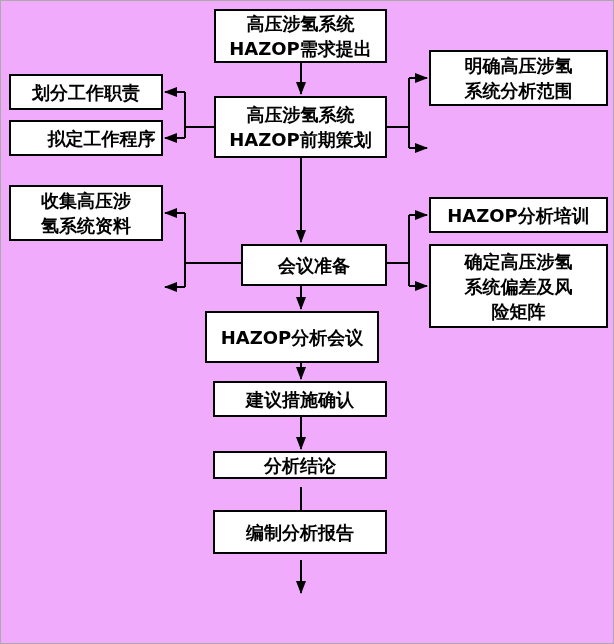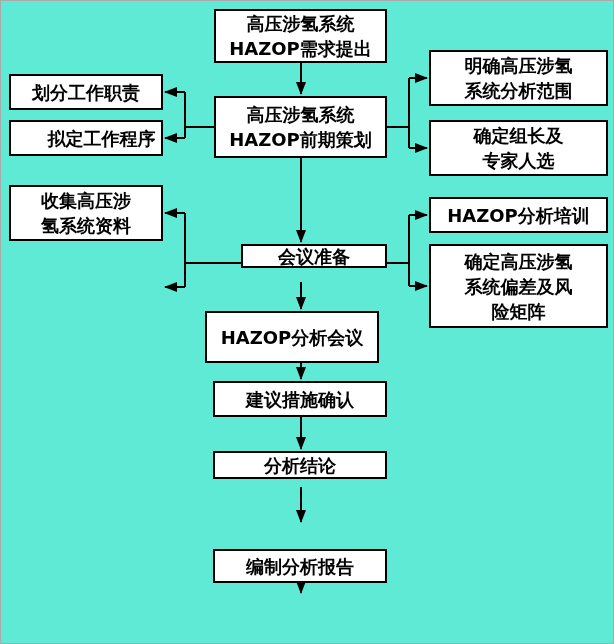--- a/index.html
+++ b/index.html
@@ -1,20 +1,20 @@
 <!DOCTYPE html>
 <html><head>
 <meta charset="utf-8">
 <style>
   html, body { margin: 0; padding: 0; background: #fff; }
   #canvas {
     position: relative;
     width: 614px;
     height: 644px;
-    background: #5eead4;
+    background: #f0abfc;
     border: 1px solid #aaaaaa;
     box-sizing: border-box;
     font-family: "DejaVu Sans", "Liberation Sans", sans-serif;
     overflow: hidden;
   }
   #arrows {
     position: absolute;
     left: 0; top: 0;
     width: 614px; height: 644px;
     z-index: 0;
@@ -82,55 +82,51 @@
   </svg>
 
   <div class="node" style="left:213px; top:8px;   width:173px; height:54px;">
     <span class="label">高压涉氢系统
 HAZOP需求提出</span>
   </div>
   <div class="node" style="left:213px; top:95px;  width:173px; height:62px;">
     <span class="label">高压涉氢系统
 HAZOP前期策划</span>
   </div>
-  <div class="node" style="left:240px; top:243px; width:146px; height:24px;">
+  <div class="node" style="left:240px; top:243px; width:146px; height:42px;">
     <span class="label">会议准备</span>
   </div>
   <div class="node" style="left:204px; top:310px; width:174px; height:52px;text-align:center;">
     <span class="label">HAZOP分析会议</span>
   </div>
   <div class="node" style="left:212px; top:380px; width:174px; height:36px;">
     <span class="label">建议措施确认</span>
   </div>
   <div class="node" style="left:212px; top:450px; width:174px; height:28px;">
     <span class="label">分析结论</span>
   </div>
-  <div class="node" style="left:212px; top:548px; width:174px; height:34px;">
+  <div class="node" style="left:212px; top:509px; width:174px; height:44px;">
     <span class="label">编制分析报告</span>
   </div>
 
   <div class="node" style="left:8px; top:73px;  width:154px; height:36px;">
     <span class="label">划分工作职责</span>
   </div>
   <div class="node" style="left:8px; top:119px; width:154px; height:36px;padding-left:31px;">
     <span class="label">拟定工作程序</span>
   </div>
   <div class="node" style="left:8px; top:184px; width:154px; height:56px;">
     <span class="label">收集高压涉
 氢系统资料</span>
   </div>
 
   <div class="node" style="left:428px; top:49px;  width:179px; height:56px;">
     <span class="label">明确高压涉氢
 系统分析范围</span>
   </div>
-  <div class="node" style="left:428px; top:119px; width:179px; height:56px;">
-    <span class="label">确定组长及
-专家人选</span>
-  </div>
   <div class="node" style="left:428px; top:196px; width:179px; height:36px;">
     <span class="label">HAZOP分析培训</span>
   </div>
   <div class="node" style="left:428px; top:243px; width:179px; height:84px;">
     <span class="label">确定高压涉氢
 系统偏差及风
 险矩阵</span>
   </div>
 
 </div>

